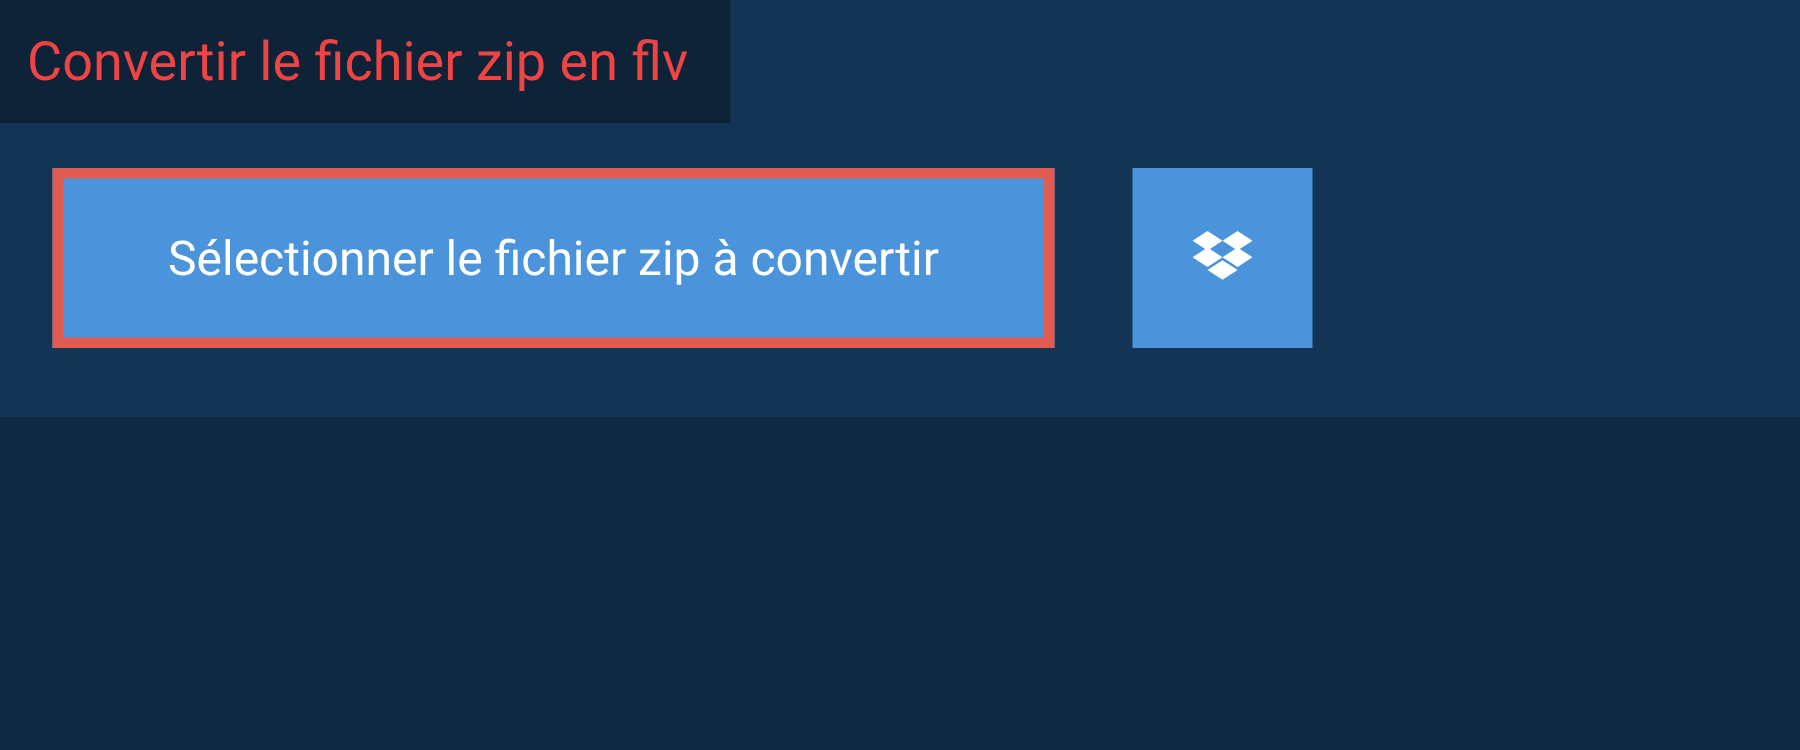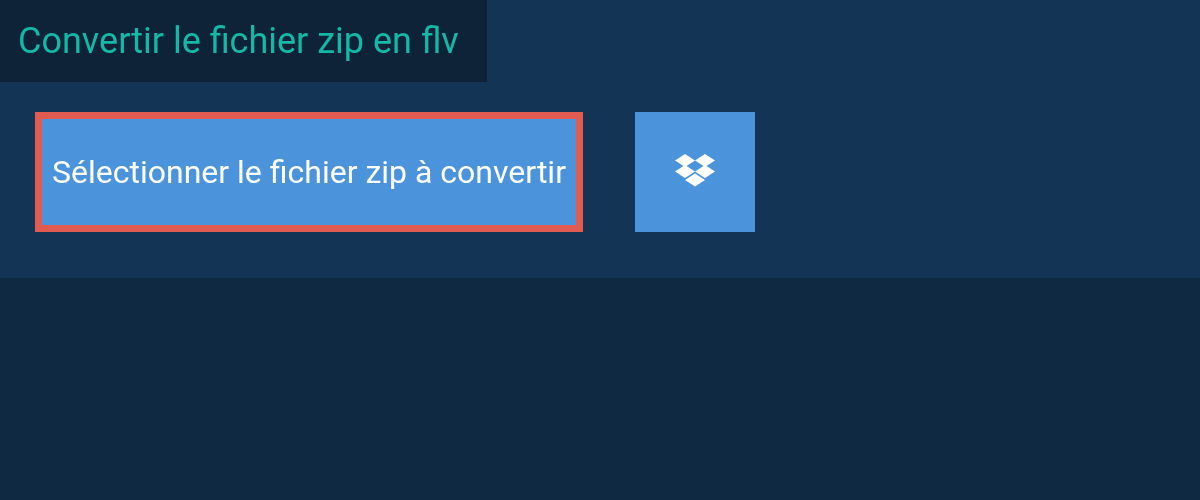--- a/index.html
+++ b/index.html
@@ -17,28 +17,28 @@
     .panel {
       background-color: #133454;
       margin: 0;
       padding: 0;
       height: 278px;
     }
     .tab-header {
       display: inline-block;
       background-color: #0e2338;
       padding: 20px 28px 20px 18px;
-      color: #14b8a6;
+      color: #ef4444;
       font-size: 36px;
       font-weight: 400;
     }
     .button-row {
       display: flex;
       margin: 30px 0 0 35px;
-      width: 720px;
+      width: 840px;
       height: 120px;
       gap: 42px;
     }
     .select-button {
       flex: 1;
       background-color: #4b94db;
       border: 7px solid #e15b50;
       color: #ffffff;
       font-size: 32px;
       font-weight: 400;

